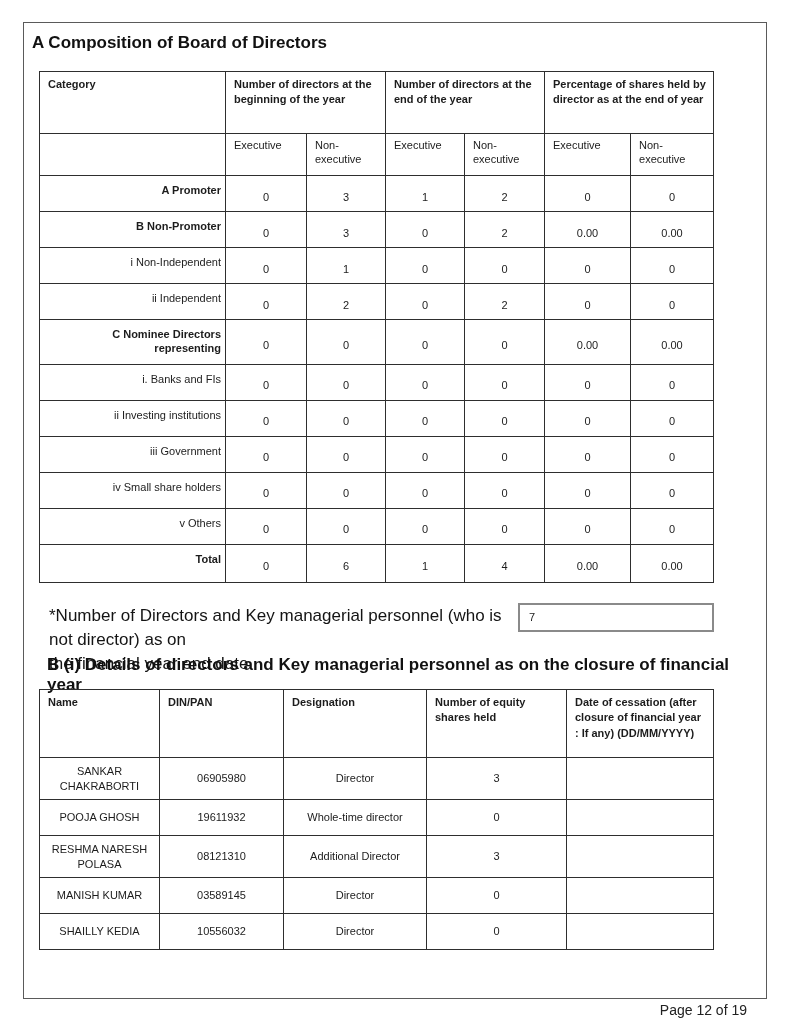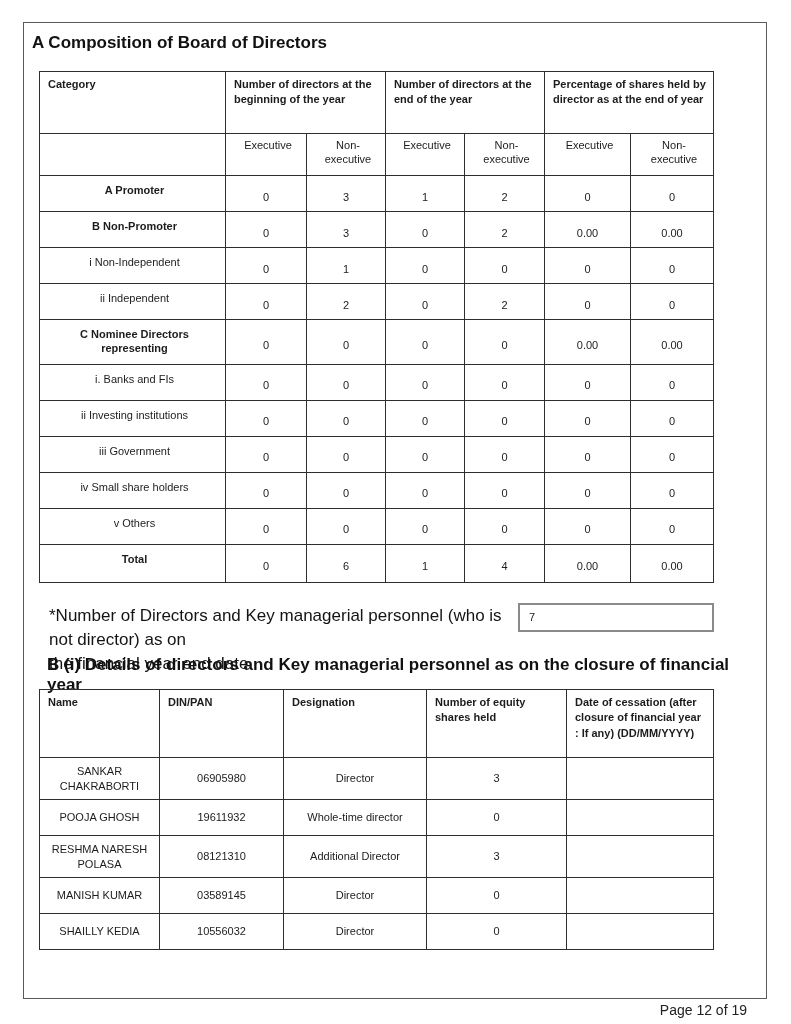--- a/index.html
+++ b/index.html
@@ -20,23 +20,23 @@
 
   table{border-collapse:collapse;table-layout:fixed;position:absolute;border-radius:31px;}
   td{border:1px solid #2e2e2e;font-size:11px;box-sizing:border-box;
      overflow:hidden;word-wrap:break-word;}
 
   
   #t1{left:15px;top:48px;width:674px;}
   #t1 .hdr{font-weight:bold;vertical-align:top;text-align:left;
            padding:5px 6px 0 8px;line-height:1.35;}
   #t1 tr.h1 td{height:62px;}
-  #t1 tr.h2 td{height:42px;vertical-align:top;text-align:center;
+  #t1 tr.h2 td{height:42px;vertical-align:top;text-align:left;
                padding:4px 4px 0 8px;font-weight:normal;line-height:1.3;}
-  #t1 td.cat{text-align:center;vertical-align:top;
+  #t1 td.cat{text-align:right;vertical-align:top;
              padding:7px 4px 8px 8px;line-height:1.3;}
   #t1 td.num{text-align:center;vertical-align:middle;padding-top:7px;}
   #t1 tr.r-std td{height:36px;}
   #t1 tr.r-tall td{height:43px;}
   #t1 tr.r-total td{height:38px;}
   .b{font-weight:bold;}
 
   
   .note-label{
     position:absolute;left:25px;top:581px;width:480px;

